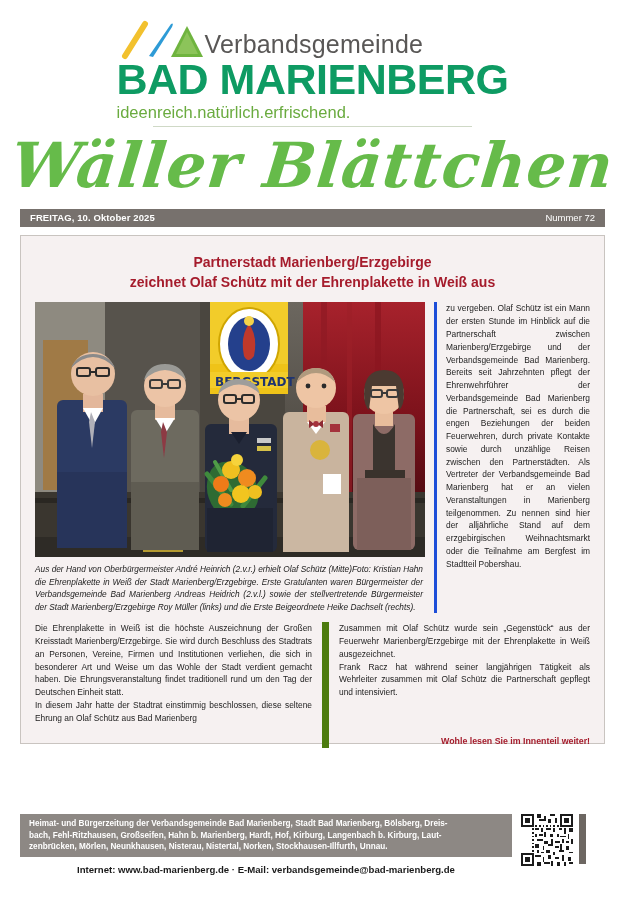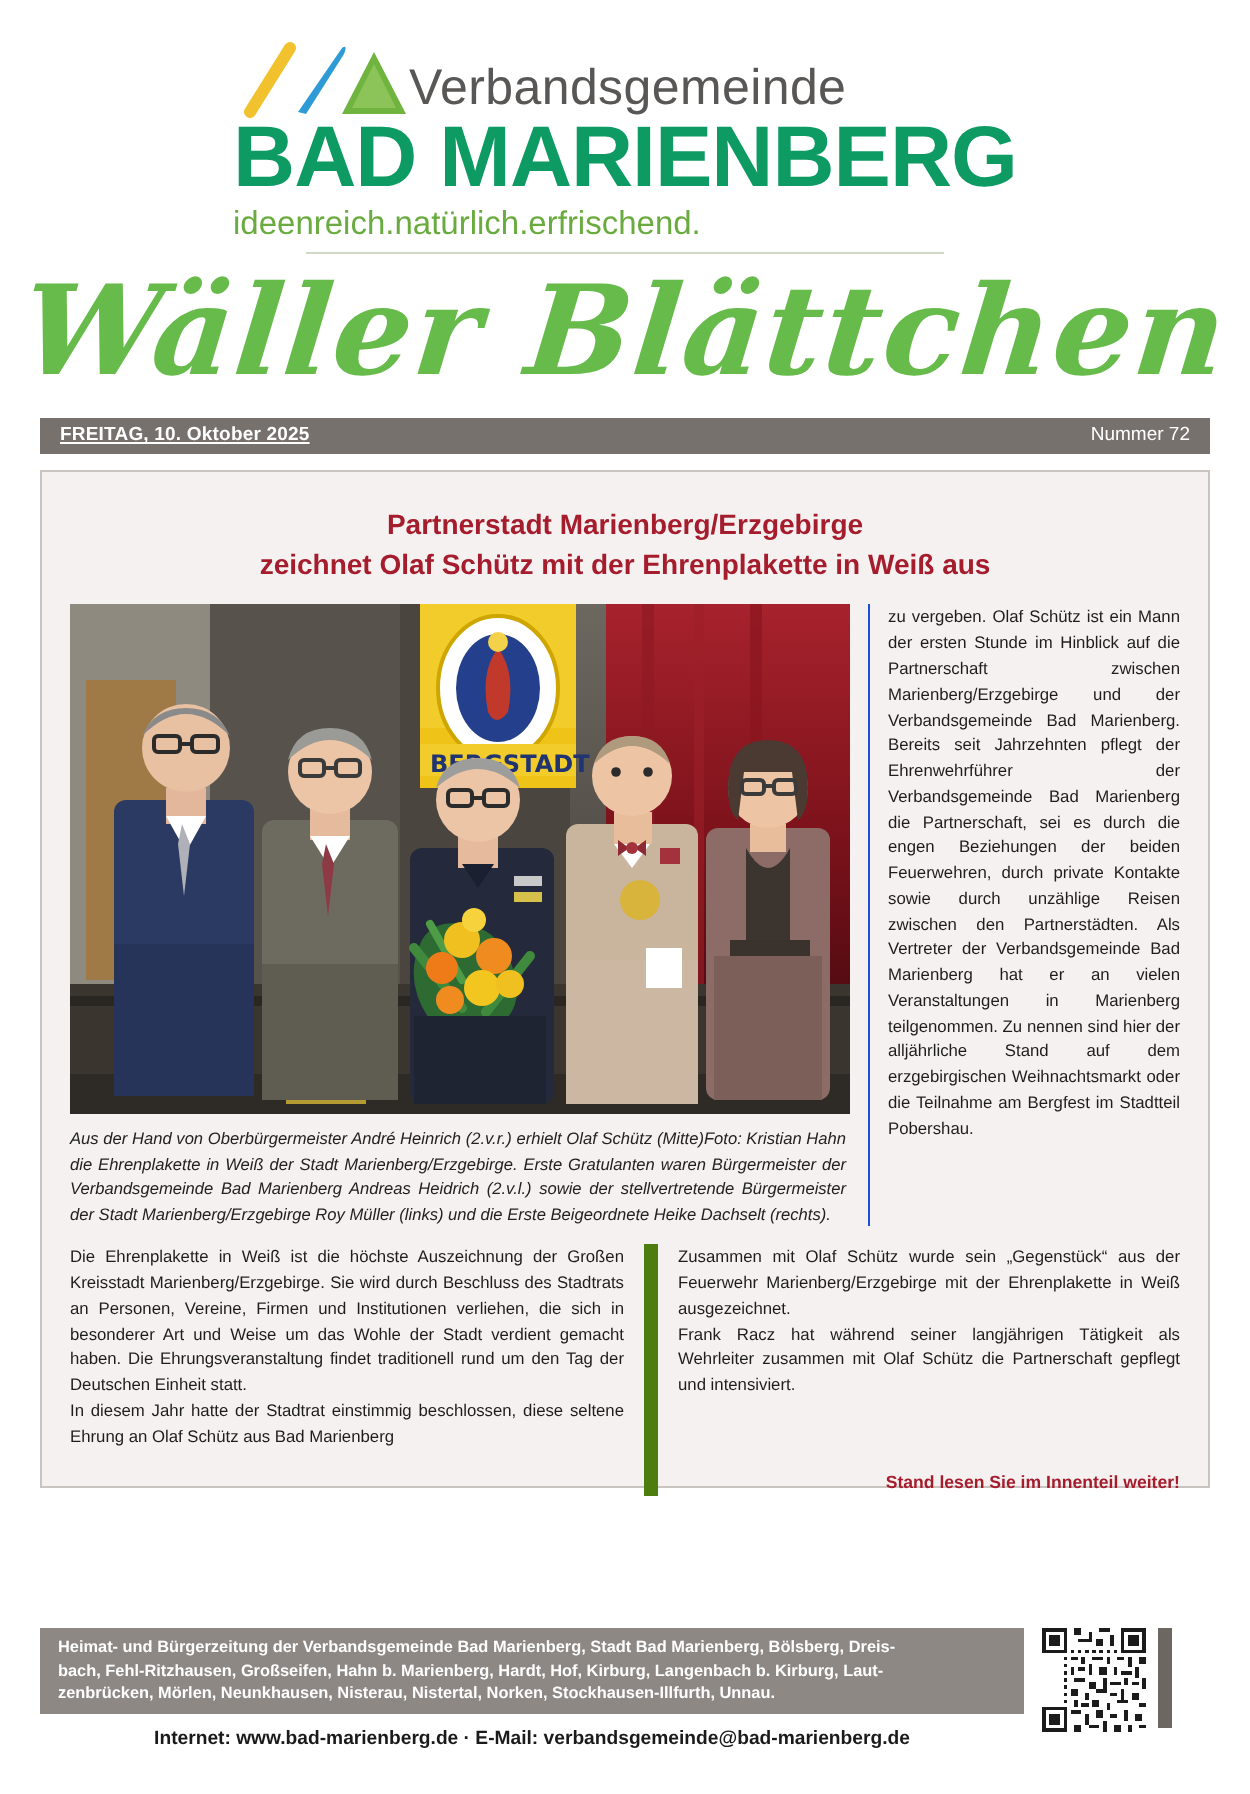--- a/index.html
+++ b/index.html
@@ -91,21 +91,21 @@
     background: #77716d;
     color: #ffffff;
     height: 18px;
     display: flex;
     align-items: center;
     font-size: 9.5px;
     padding: 0 10px;
     box-sizing: border-box;
   }
   .datebar .left { flex: 1 1 0; text-align: left; }
-  .datebar .center { flex: 0 0 auto; font-weight: bold; letter-spacing: .1px; text-decoration: underline; }
+  .datebar .center { flex: 0 0 auto; font-weight: bold; letter-spacing: .1px; }
   .datebar .right { flex: 1 1 0; text-align: right; }
 
   
   .article {
     margin: 8px 20px 0 20px;
     border: 1px solid #c9c4c0;
     background: #f6f1f1;
     box-sizing: border-box;
     padding: 12px 14px 10px 14px;
     height: 509px;
@@ -144,21 +144,21 @@
     padding-right: 2px;
   }
   .caption .credit {
     float: right;
     font-style: italic;
   }
 
   .side-col {
     flex: 1 1 auto;
     padding-left: 9px;
-    border-left: 1px solid #1d4ed8;
+    border-left: 3px solid #1d4ed8;
     margin-left: 9px;
   }
   .side-col p {
     margin: 0;
     font-size: 8.4px;
     line-height: 1.52;
     text-align: justify;
     text-justify: inter-word;
     color: #1d1d1d;
   }
@@ -412,21 +412,21 @@
   </div>
 
   <div class="bottom-cols">
     <div class="bcol bcol-left">
       <p>Die Ehrenplakette in Weiß ist die höchste Auszeichnung der Großen Kreisstadt Marienberg/Erzgebirge. Sie wird durch Beschluss des Stadtrats an Personen, Vereine, Firmen und Institutionen verliehen, die sich in besonderer Art und Weise um das Wohle der Stadt verdient gemacht haben. Die Ehrungsveranstaltung findet traditionell rund um den Tag der Deutschen Einheit statt.</p>
       <p>In diesem Jahr hatte der Stadtrat einstimmig beschlossen, diese seltene Ehrung an Olaf Schütz aus Bad Marienberg</p>
     </div>
     <div class="bcol bcol-right">
       <p>Zusammen mit Olaf Schütz wurde sein „Gegenstück“ aus der Feuerwehr Marienberg/Erzgebirge mit der Ehrenplakette in Weiß ausgezeichnet.</p>
       <p>Frank Racz hat während seiner langjährigen Tätigkeit als Wehrleiter zusammen mit Olaf Schütz die Partnerschaft gepflegt und intensiviert.</p>
-      <div class="continue">Stand lesen Sie im Innenteil weiter!</div>
+      <div class="continue">Wohle lesen Sie im Innenteil weiter!</div>
     </div>
   </div>
 </div>
 
 <div class="footer">
   <div class="footer-row">
     <div>
       <div class="footer-textbox">
         <div>Heimat- und Bürgerzeitung der Verbandsgemeinde Bad Marienberg, Stadt Bad Marienberg, Bölsberg, Dreis-</div>
         <div>bach, Fehl-Ritzhausen, Großseifen, Hahn b. Marienberg, Hardt, Hof, Kirburg, Langenbach b. Kirburg, Laut-</div>

